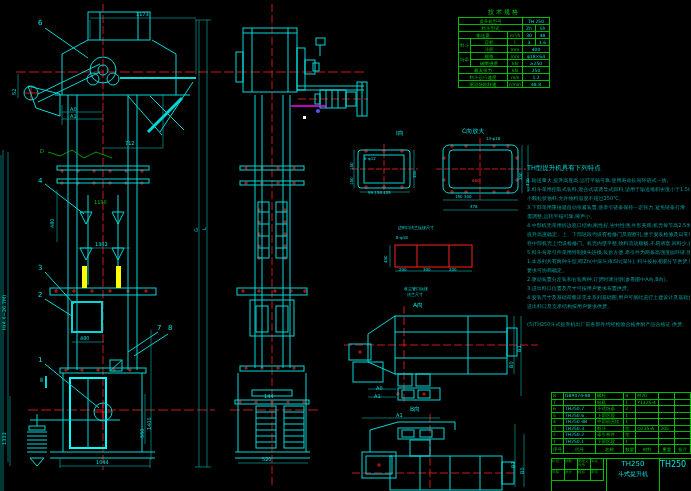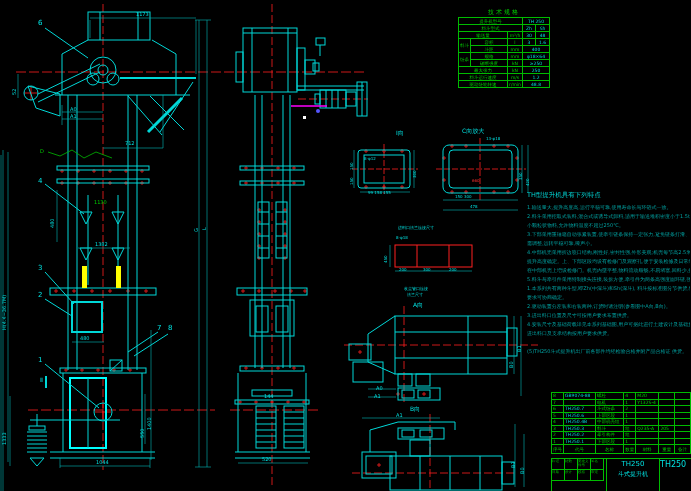--- a/index.html
+++ b/index.html
@@ -14,21 +14,21 @@
   .num{position:absolute;color:#00e5e5;font-size:7px;line-height:7px;}
   svg{position:absolute;left:0;top:0;}
   
   #tech{position:absolute;left:458px;top:17px;border-collapse:collapse;table-layout:fixed;}
   #tech td{border:1px solid #00bb00;color:#00cc00;font-size:4.5px;line-height:5px;height:6px;
            padding:0 1px;overflow:hidden;white-space:nowrap;text-align:center;}
   #tech td.vv{color:#00dddd;}
   #tech-title{position:absolute;left:462px;top:8px;width:84px;text-align:center;color:#00cc00;
               font-size:6px;letter-spacing:2px;}
   
-  #notes{position:absolute;left:527px;top:191px;width:163px;text-decoration:underline;}
+  #notes{position:absolute;left:527px;top:164px;width:163px;text-decoration:underline;}
   #notes .hd{color:#00d5d5;font-size:6.5px;line-height:8px;margin-bottom:4px;}
   #notes .ln{color:#00a0a0;font-size:5px;line-height:9px;height:9px;white-space:nowrap;overflow:hidden;}
   
   #parts{position:absolute;left:551px;top:392px;border-collapse:collapse;table-layout:fixed;}
   #parts td{border:1px solid #00bb00;color:#00cc00;font-size:4.5px;line-height:5px;height:5.5px;
             padding:0 1px;white-space:nowrap;overflow:hidden;}
   #parts td.code{color:#00d5d5;}
   #parts tr.hd td{height:8px;color:#00cc00;text-align:center;}
   
   #tblock{position:absolute;left:551px;top:458px;width:140px;height:32px;border:1px solid #00bb00;

